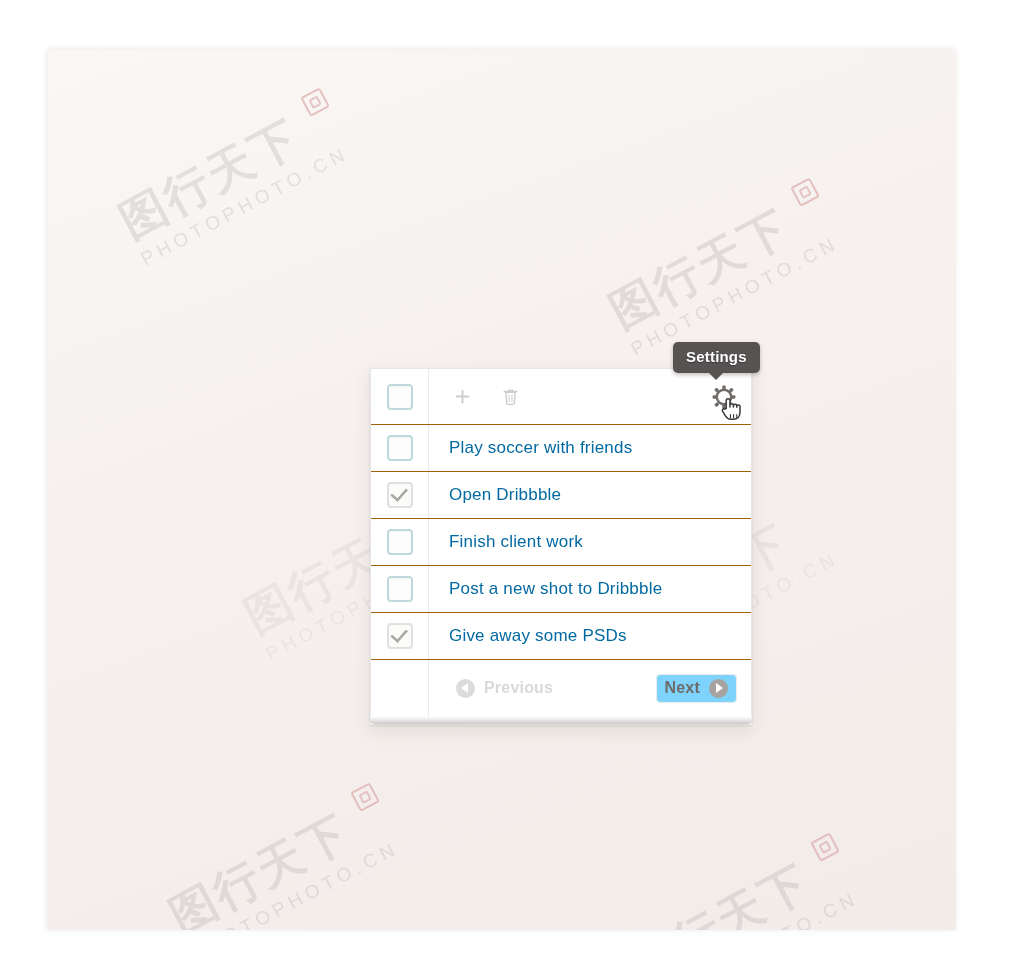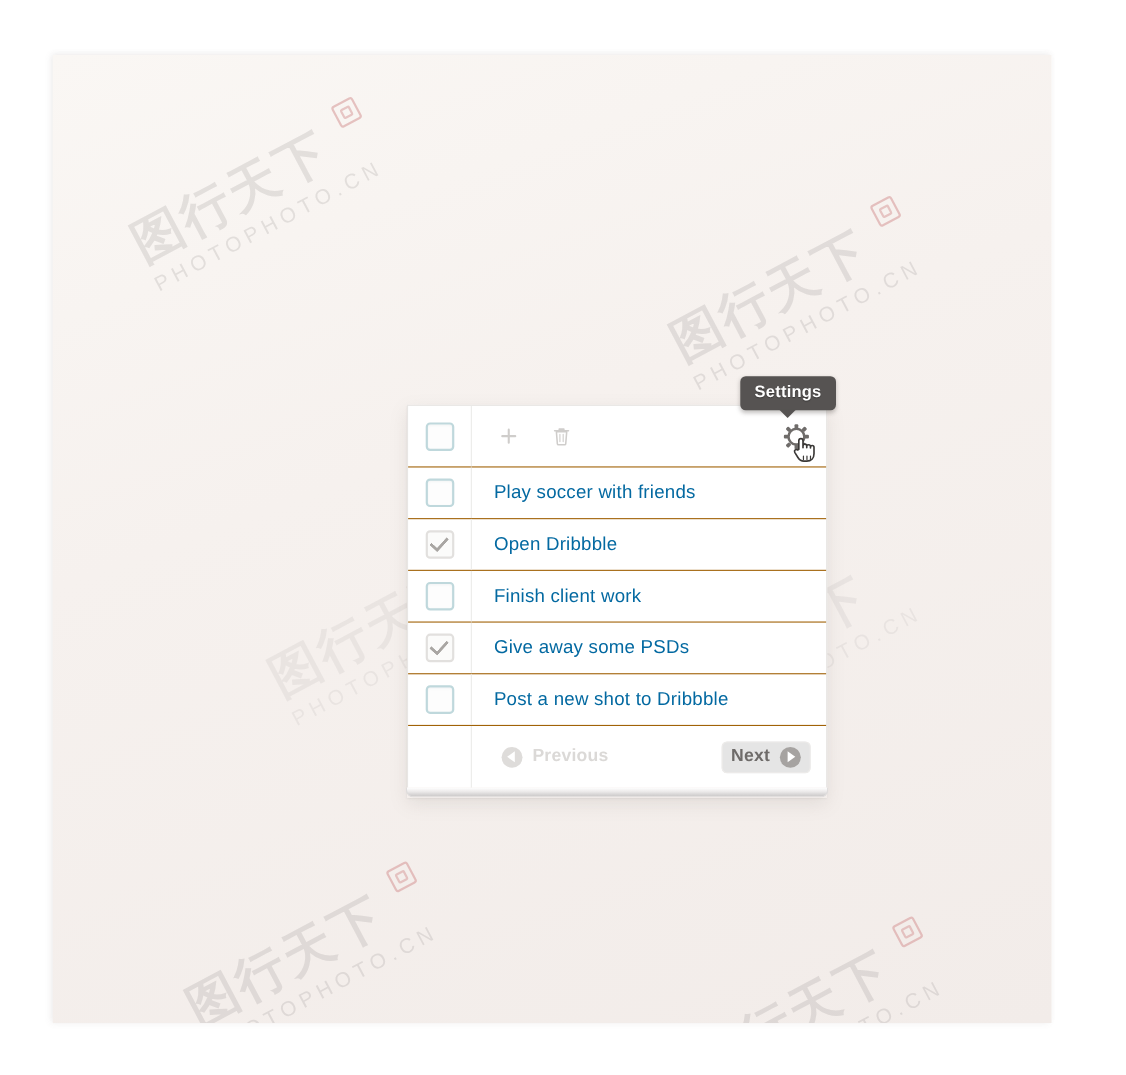--- a/index.html
+++ b/index.html
@@ -252,21 +252,21 @@
     justify-content: flex-end;
   }
   .nav-btn .nav-text {
     font-size: 16px;
     font-weight: 700;
     letter-spacing: .2px;
   }
   .nav-prev .nav-text { color: #dbd9d7; }
   .nav-prev .circ { background: #dedcda; }
   .nav-next {
-    background: #e5e5e5;
+    background: #7dd3fc;
     box-shadow: inset 0 0 0 1px #eeecea;
     margin-left: 28px;
   }
   .nav-next .nav-text { color: #6e6b69; }
   .nav-next .circ { background: #a6a3a1; }
 
   .circ {
     width: 19px;
     height: 19px;
     border-radius: 50%;
@@ -421,37 +421,37 @@
               
             </div>
           </div>
           <div class="content">
             <span class="task-label">Finish client work</span>
           </div>
         </div>
 
         <div class="row task">
           <div class="gutter">
+            <div class="cbox unchecked">
+              
+            </div>
+          </div>
+          <div class="content">
+            <span class="task-label">Post a new shot to Dribbble</span>
+          </div>
+        </div>
+
+        <div class="row task">
+          <div class="gutter">
             <div class="cbox checked">
               <span class="tick"></span>
             </div>
           </div>
           <div class="content">
             <span class="task-label">Give away some PSDs</span>
-          </div>
-        </div>
-
-        <div class="row task">
-          <div class="gutter">
-            <div class="cbox unchecked">
-              
-            </div>
-          </div>
-          <div class="content">
-            <span class="task-label">Post a new shot to Dribbble</span>
           </div>
         </div>
 
         <div class="row footer">
           <div class="gutter"></div>
           <div class="content">
 
             <div class="nav-btn nav-prev">
               <span class="circ">
                 <span class="tri left"></span>

